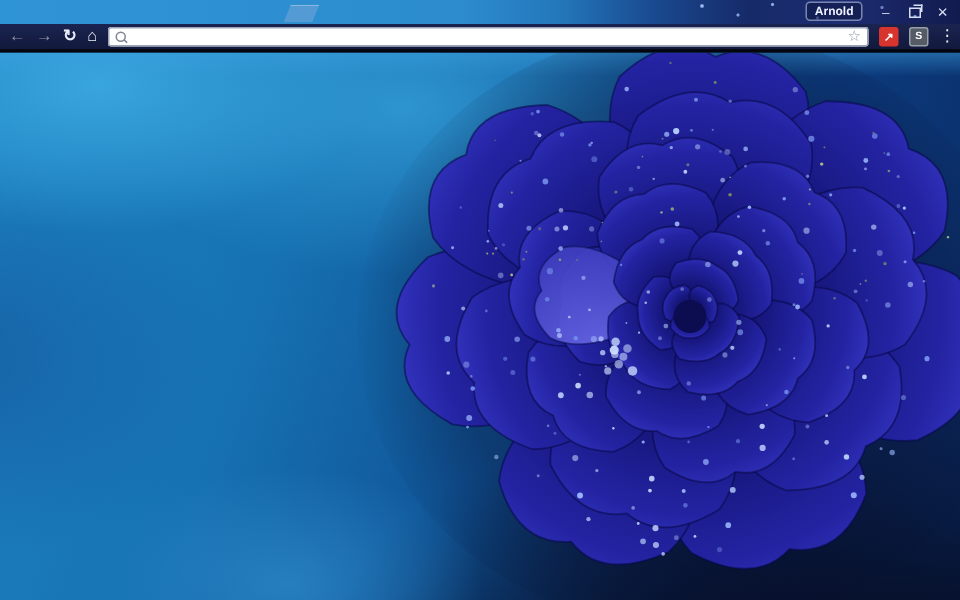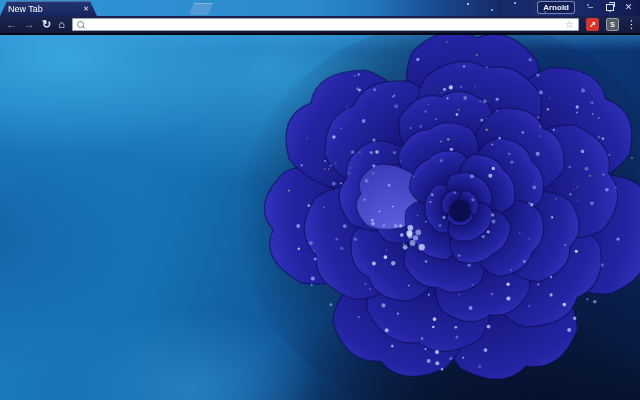--- a/index.html
+++ b/index.html
@@ -25,21 +25,21 @@
   .tab-label{white-space:nowrap;overflow:hidden;}
   .tab-close{margin-left:auto;font-size:7px;color:#dfe6f5;line-height:1;}
   .newtab-btn{position:absolute;left:189px;top:3px;width:24px;height:12px;
     background:rgba(92,156,214,.85);
     clip-path:polygon(5px 0,100% 0,calc(100% - 5px) 100%,0 100%);
     box-shadow:inset 0 1px 0 rgba(255,255,255,.3);}
   .apps-icon{width:8px;height:8px;display:grid;flex:none;
     grid-template-columns:1fr 1fr;grid-template-rows:1fr 1fr;gap:1px;}
   .apps-icon span{width:100%;height:100%;}
   .win-controls{position:absolute;right:3px;top:1px;height:13px;
-    display:flex;align-items:center;gap:2px;}
+    display:flex;align-items:flex-end;gap:2px;}
   .profile-badge{height:11px;line-height:11px;padding:0 5px;margin-right:5px;
     font-size:8px;font-weight:bold;color:#eef2ff;border:1px solid rgba(205,220,255,.55);
     border-radius:3px;background:rgba(14,24,64,.55);}
   .win-btn{width:17px;height:12px;display:flex;align-items:center;justify-content:center;
     color:#d8dff2;font-size:9px;line-height:1;}
   .restore-glyph{width:6px;height:5px;border:1px solid #d8dff2;position:relative;}
   .restore-glyph::before{content:"";position:absolute;left:2px;top:-3px;width:5px;height:4px;
     border:1px solid #d8dff2;border-bottom:none;border-left:none;}
 
   
@@ -78,24 +78,20 @@
       linear-gradient(108deg,#1d83c2 0%,#1671b2 30%,#0f5295 55%,#0c3a7c 75%,#0a2a62 100%);}
   .scene svg{position:absolute;left:0;top:0;}
 </style>
 </head>
 <body>
 
 <div class="browser">
 
   <div class="titlebar">
 
-    <div class="tab tab-active">
-      <span class="tab-label">New Tab</span>
-      <span class="tab-close">✕</span>
-    </div>
 
 
     <div class="newtab-btn"></div>
 
     <div class="win-controls">
       <span class="profile-badge">Arnold</span>
       <span class="win-btn">–</span>
       <span class="win-btn">
           <span class="restore-glyph"></span>
         </span>

